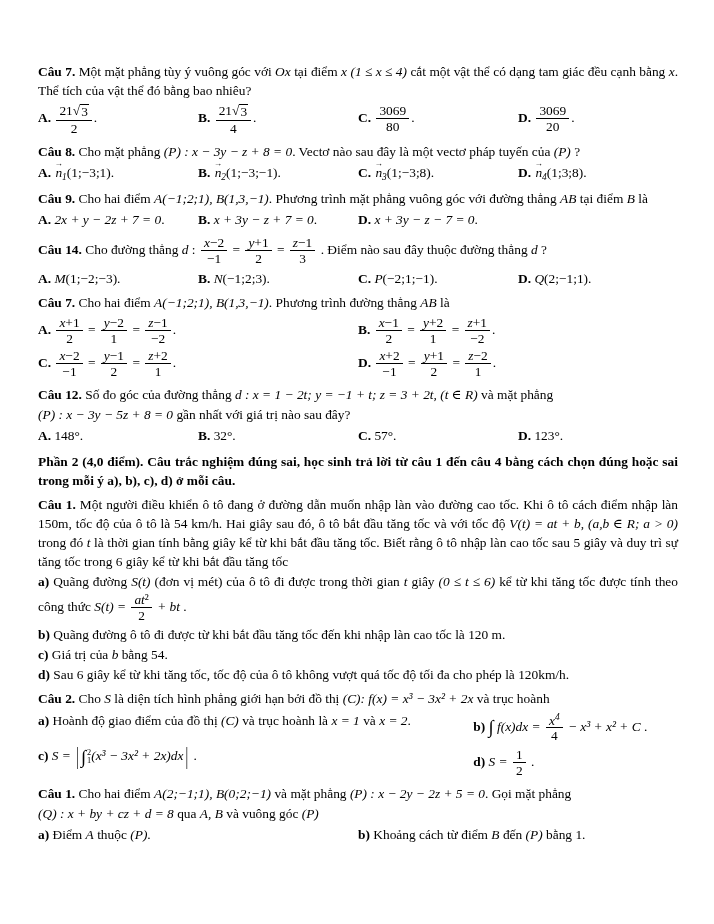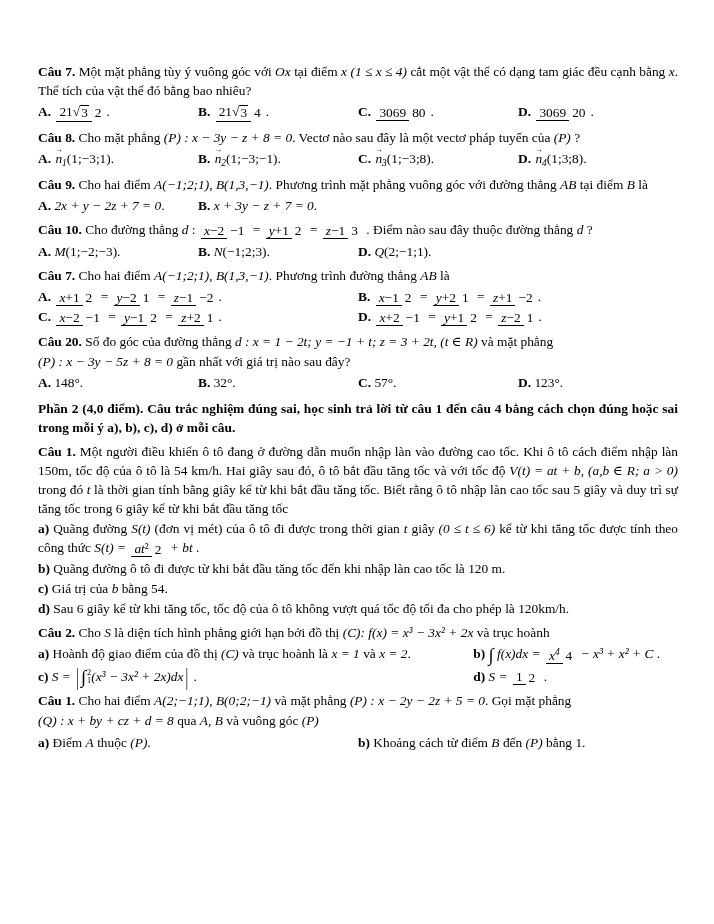--- a/index.html
+++ b/index.html
@@ -11,21 +11,21 @@
   .section{margin-top:7px;}
   .optrow{display:flex;flex-wrap:wrap;line-height:1.42;margin:2px 0;align-items:flex-start;}
   .optrow .opt{padding-right:4px;}
   .cols4 > .opt{flex:0 0 25%;max-width:25%;}
   .cols2 > .opt{flex:0 0 50%;max-width:50%;}
   .split68 > .opt:nth-child(odd){flex:0 0 68%;max-width:68%;}
   .split68 > .opt:nth-child(even){flex:0 0 32%;max-width:32%;}
   .optlabel{font-weight:bold;}
   .b{font-weight:bold;}
   .i{font-style:italic;}
-  .frac{display:inline-flex;align-items:center;vertical-align:middle;margin:1px 2px;line-height:1.12;text-align:center;}
+  .frac{display:inline-flex;flex-direction:column;align-items:center;vertical-align:middle;margin:1px 2px;line-height:1.12;text-align:center;}
   .fnum{display:block;padding:0 3px;border-bottom:1px solid #000;white-space:nowrap;}
   .fden{display:block;padding:0 3px;white-space:nowrap;}
   .sqrt{display:inline-flex;align-items:flex-start;white-space:nowrap;}
   .rad{line-height:1.1;}
   .radbody{border-top:1px solid #000;line-height:1.1;padding:0 1px;}
   .vec{position:relative;display:inline-block;font-style:italic;margin-left:1px;}
   .veca{position:absolute;left:50%;top:-0.62em;transform:translateX(-50%);font-size:0.62em;font-style:normal;}
   .subsc{font-size:0.7em;vertical-align:-0.3em;font-style:italic;}
   .supsc{font-size:0.7em;vertical-align:0.5em;font-style:italic;}
   .intg{display:inline-flex;align-items:center;vertical-align:middle;}
@@ -66,34 +66,36 @@
     <div class="optrow cols4">
       <div class="opt"><span class="optlabel">A.</span> <span class="vec"><span class="veca">→</span><span class="vecb">n</span></span><span class="subsc">1</span>(1;−3;1).</div>
       <div class="opt"><span class="optlabel">B.</span> <span class="vec"><span class="veca">→</span><span class="vecb">n</span></span><span class="subsc">2</span>(1;−3;−1).</div>
       <div class="opt"><span class="optlabel">C.</span> <span class="vec"><span class="veca">→</span><span class="vecb">n</span></span><span class="subsc">3</span>(1;−3;8).</div>
       <div class="opt"><span class="optlabel">D.</span> <span class="vec"><span class="veca">→</span><span class="vecb">n</span></span><span class="subsc">4</span>(1;3;8).</div>
     </div>
     <div class="para q"><span class="b">Câu 9.</span> Cho hai điểm <span class="i">A(−1;2;1), B(1,3,−1)</span>. Phương trình mặt phẳng vuông góc với đường thẳng <span class="i">AB</span> tại điểm <span class="i">B</span> là</div>
     <div class="optrow cols4">
       <div class="opt"><span class="optlabel">A.</span> <span class="i">2x + y − 2z + 7 = 0</span>.</div>
       <div class="opt"><span class="optlabel">B.</span> <span class="i">x + 3y − z + 7 = 0</span>.</div>
+      <div class="opt"><span class="optlabel">D.</span> <span class="i">x + 3y − z − 7 = 0</span>.</div>
     </div>
-    <div class="para q"><span class="b">Câu 10.</span> Cho đường thẳng <span class="i">d</span> : <span class="frac">
+    <div class="para q"><span class="b">Câu 14.</span> Cho đường thẳng <span class="i">d</span> : <span class="frac">
         <span class="fnum"><span class="i">x</span>−2</span>
         <span class="fden">−1</span>
       </span> = <span class="frac">
         <span class="fnum"><span class="i">y</span>+1</span>
         <span class="fden">2</span>
       </span> = <span class="frac">
         <span class="fnum"><span class="i">z</span>−1</span>
         <span class="fden">3</span>
       </span> . Điểm nào sau đây thuộc đường thẳng <span class="i">d</span> ?</div>
     <div class="optrow cols4">
       <div class="opt"><span class="optlabel">A.</span> <span class="i">M</span>(1;−2;−3).</div>
       <div class="opt"><span class="optlabel">B.</span> <span class="i">N</span>(−1;2;3).</div>
+      <div class="opt"><span class="optlabel">C.</span> <span class="i">P</span>(−2;1;−1).</div>
       <div class="opt"><span class="optlabel">D.</span> <span class="i">Q</span>(2;−1;1).</div>
     </div>
     <div class="para q"><span class="b">Câu 7.</span> Cho hai điểm <span class="i">A(−1;2;1), B(1,3,−1)</span>. Phương trình đường thẳng <span class="i">AB</span> là</div>
     <div class="optrow cols2">
       <div class="opt"><span class="optlabel">A.</span> <span class="frac">
           <span class="fnum"><span class="i">x</span>+1</span>
           <span class="fden">2</span>
         </span> = <span class="frac">
           <span class="fnum"><span class="i">y</span>−2</span>
           <span class="fden">1</span>
@@ -125,21 +127,21 @@
           <span class="fnum"><span class="i">x</span>+2</span>
           <span class="fden">−1</span>
         </span> = <span class="frac">
           <span class="fnum"><span class="i">y</span>+1</span>
           <span class="fden">2</span>
         </span> = <span class="frac">
           <span class="fnum"><span class="i">z</span>−2</span>
           <span class="fden">1</span>
         </span>.</div>
     </div>
-    <div class="para q"><span class="b">Câu 20.</span> Số đo góc của đường thẳng <span class="i">d : x = 1 − 2t; y = −1 + t; z = 3 + 2t, (t ∈ R)</span> và mặt phẳng</div>
+    <div class="para q"><span class="b">Câu 12.</span> Số đo góc của đường thẳng <span class="i">d : x = 1 − 2t; y = −1 + t; z = 3 + 2t, (t ∈ R)</span> và mặt phẳng</div>
     <div class="para"><span class="i">(P) : x − 3y − 5z + 8 = 0</span> gần nhất với giá trị nào sau đây?</div>
     <div class="optrow cols4">
       <div class="opt"><span class="optlabel">A.</span> 148°.</div>
       <div class="opt"><span class="optlabel">B.</span> 32°.</div>
       <div class="opt"><span class="optlabel">C.</span> 57°.</div>
       <div class="opt"><span class="optlabel">D.</span> 123°.</div>
     </div>
     <div class="para section"><span class="b">Phần 2 (4,0 điểm). Câu trắc nghiệm đúng sai, học sinh trả lời từ câu 1 đến câu 4 bằng cách chọn đúng hoặc sai trong mỗi ý a), b), c), d) ở mỗi câu.</span></div>
     <div class="para q"><span class="b">Câu 1.</span> Một người điều khiển ô tô đang ở đường dẫn muốn nhập làn vào đường cao tốc. Khi ô tô cách điểm nhập làn 150m, tốc độ của ô tô là 54 km/h. Hai giây sau đó, ô tô bắt đầu tăng tốc và với tốc độ <span class="i">V(t) = at + b</span>, <span class="i">(a,b ∈ R; a &gt; 0)</span> trong đó <span class="i">t</span> là thời gian tính bằng giây kể từ khi bắt đầu tăng tốc. Biết rằng ô tô nhập làn cao tốc sau 5 giây và duy trì sự tăng tốc trong 6 giây kể từ khi bắt đầu tăng tốc</div>
     <div class="para sub"><span class="b">a)</span> Quãng đường <span class="i">S(t)</span> (đơn vị mét) của ô tô đi được trong thời gian <span class="i">t</span> giây <span class="i">(0 ≤ t ≤ 6)</span> kể từ khi tăng tốc được tính theo công thức <span class="i">S(t) = </span><span class="frac">

